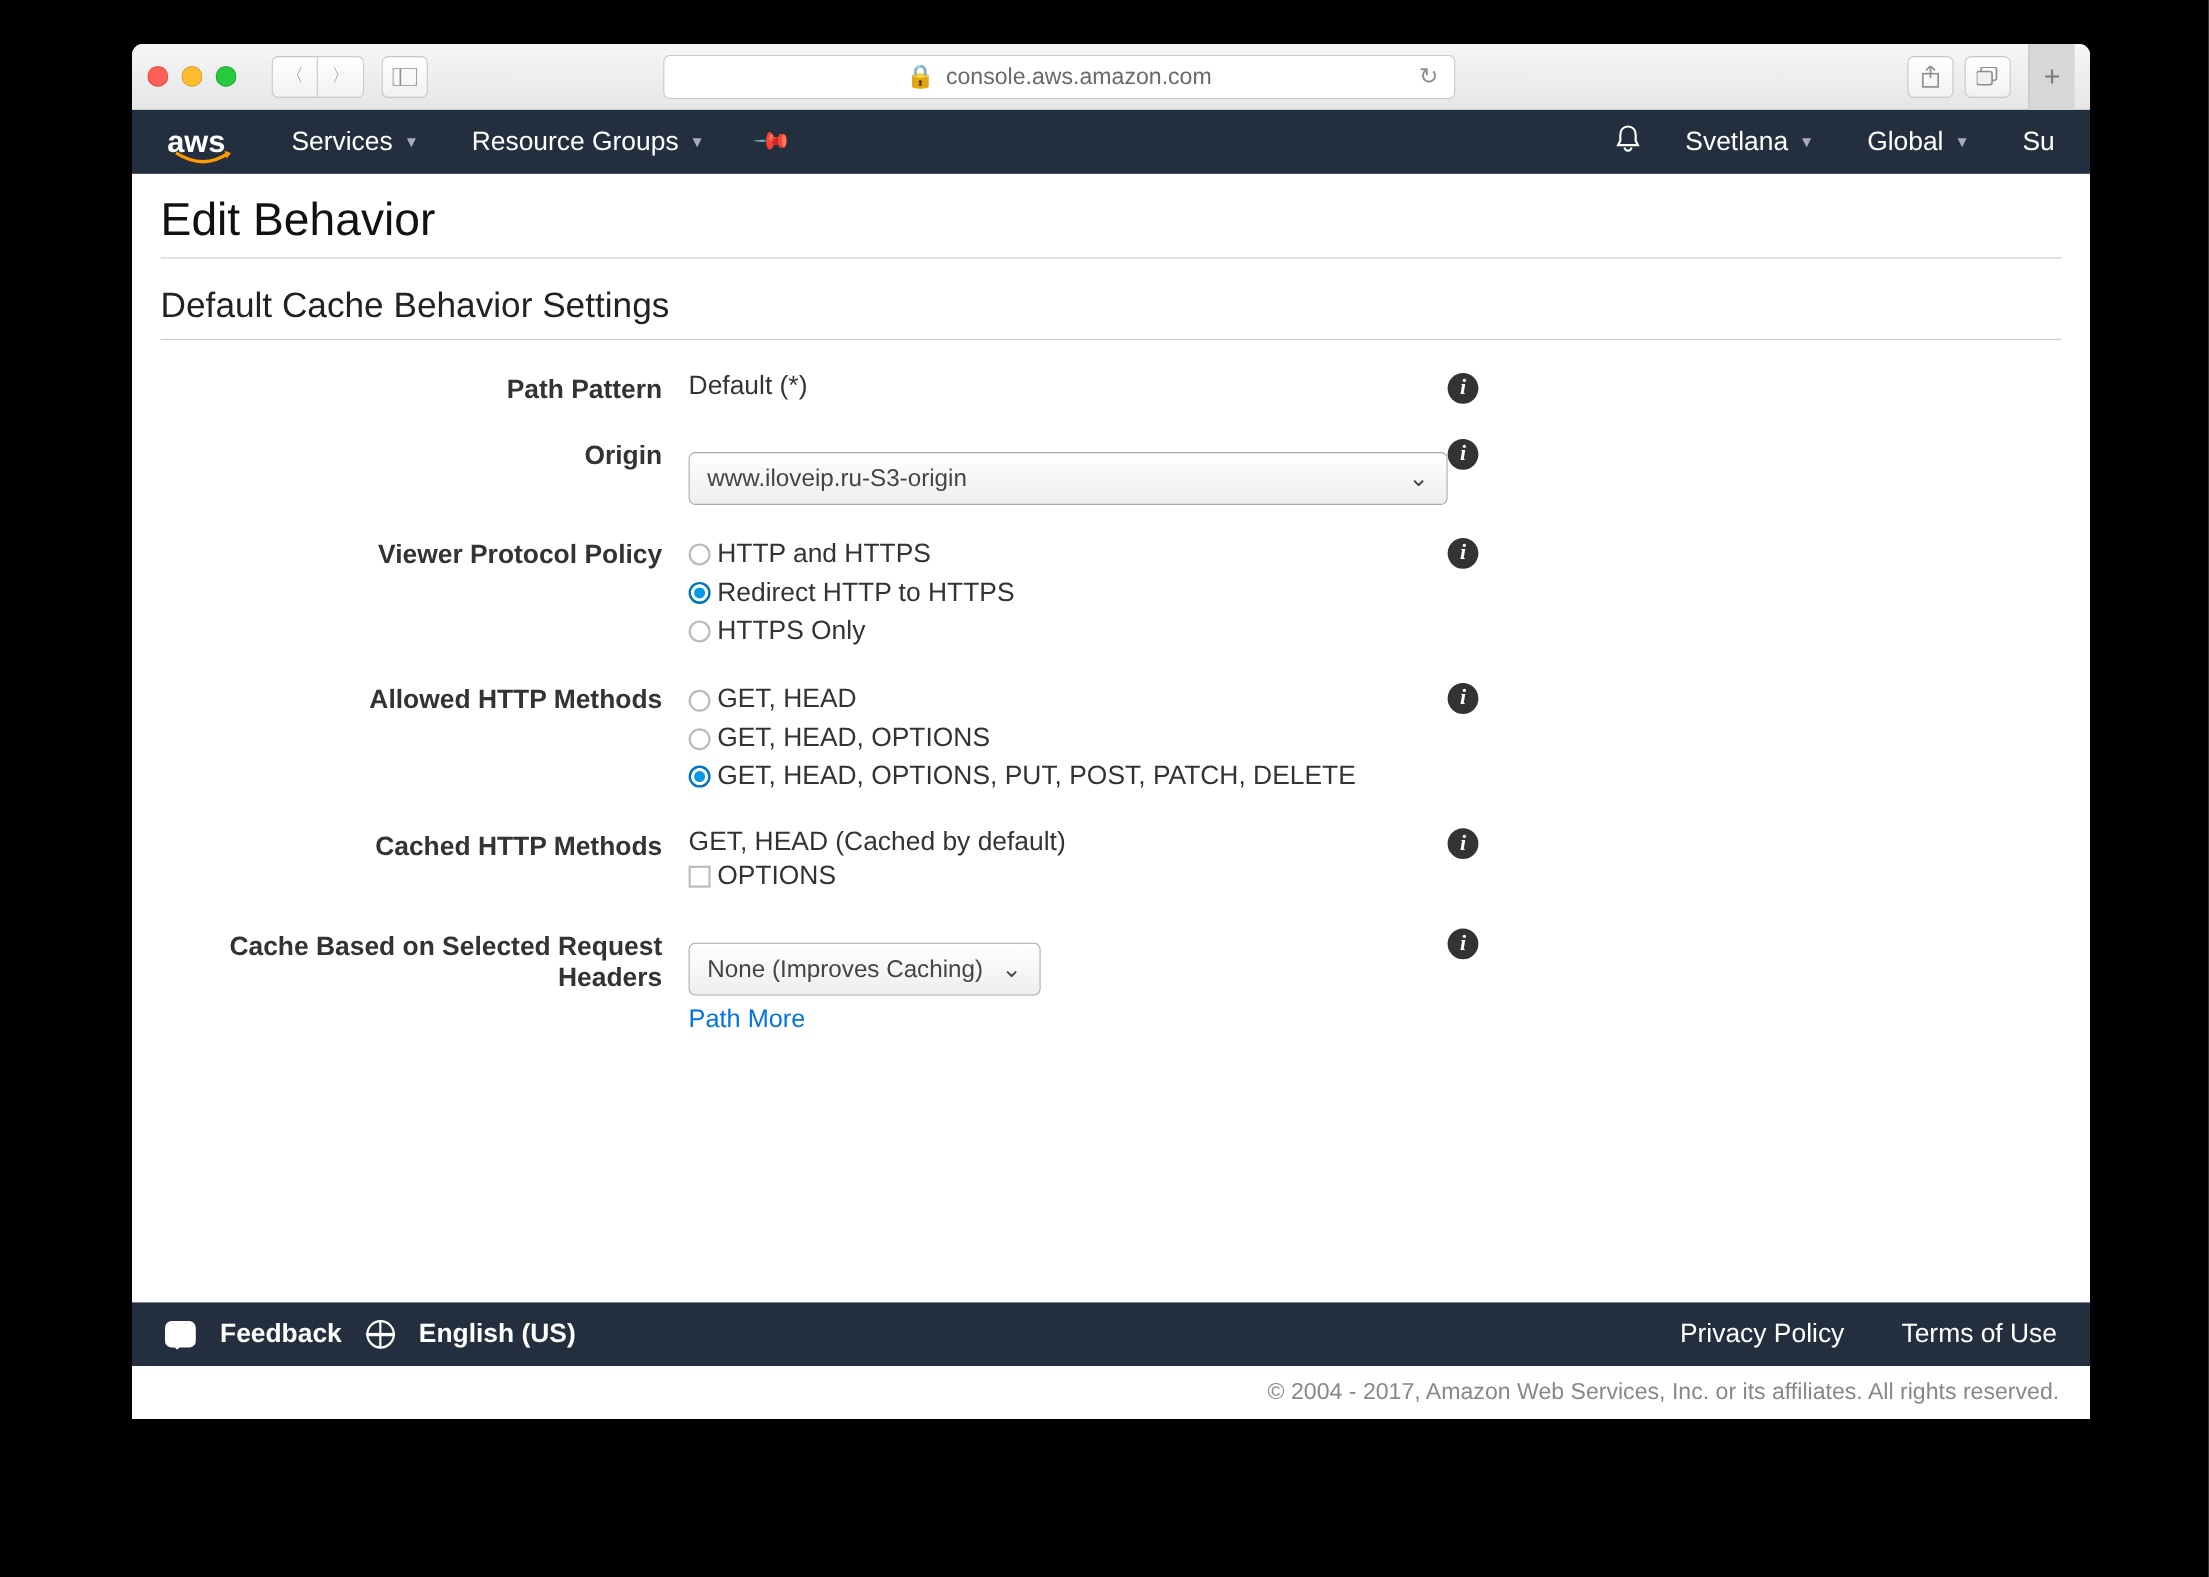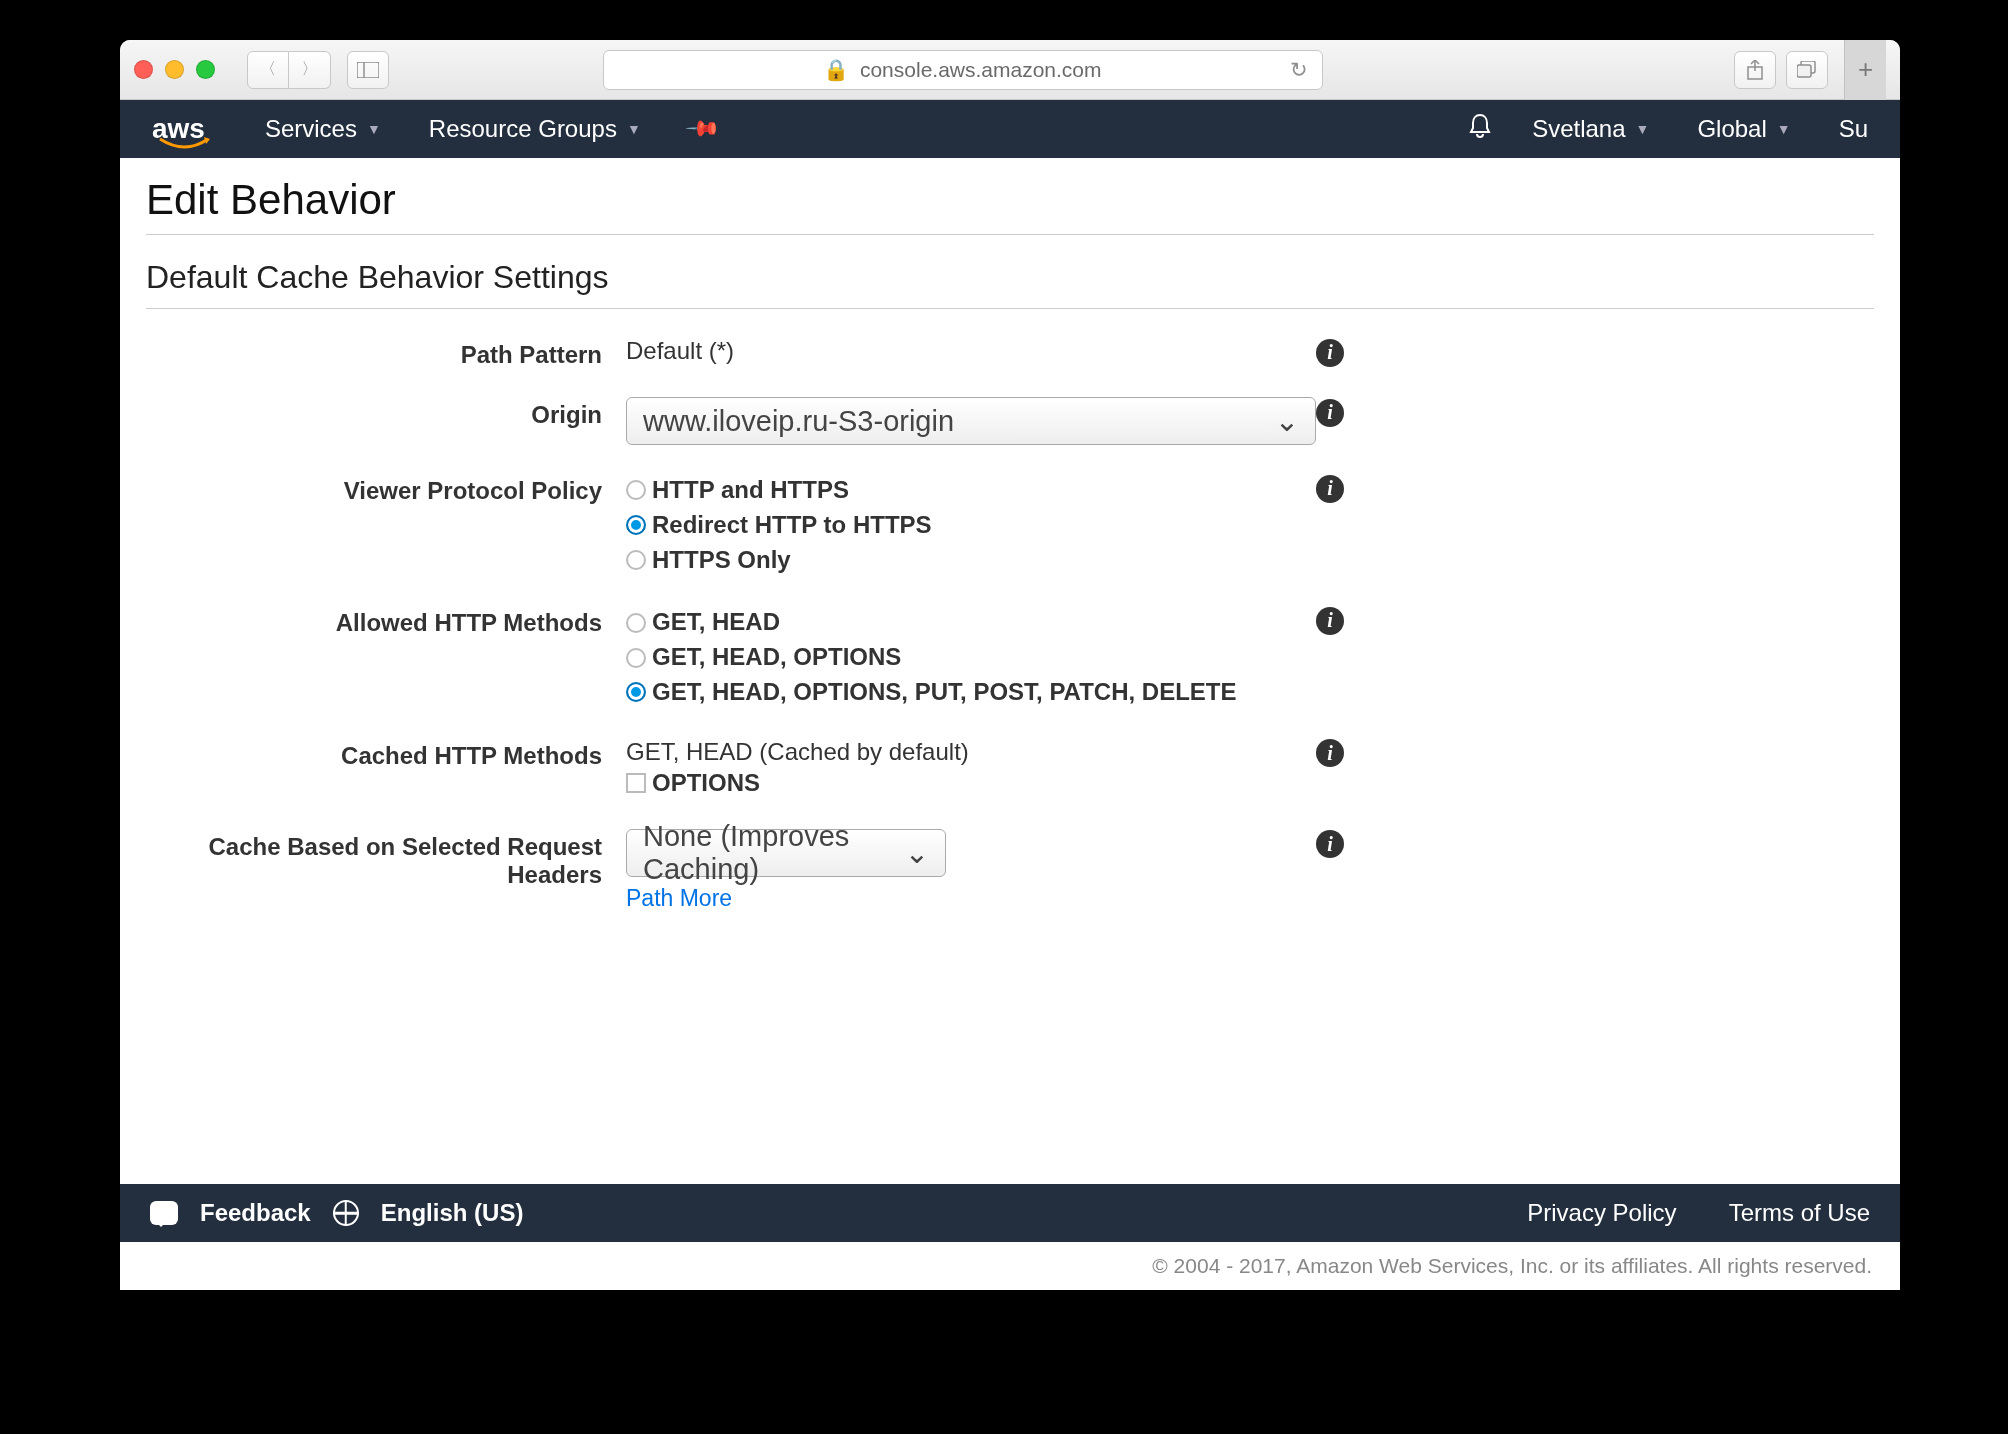--- a/index.html
+++ b/index.html
@@ -30,23 +30,23 @@
   .bell { font-size: 24px; margin-right: 40px; }
   
   .content { padding: 18px 26px 0 26px; height: calc(100% - 60px - 58px - 58px - 48px); overflow: hidden; }
   h1 { font-size: 42px; font-weight: 400; color: #111; border-bottom: 1px solid #ccc; padding-bottom: 10px; margin-bottom: 24px; }
   h2 { font-size: 32px; font-weight: 400; color: #222; border-bottom: 1px solid #ccc; padding-bottom: 12px; margin-bottom: 28px; }
   .row { display: flex; align-items: flex-start; margin-bottom: 28px; font-size: 24px; color: #333; }
   .lbl { width: 480px; text-align: right; padding-right: 24px; font-weight: 700; color: #333; padding-top: 4px; }
   .val { width: 690px; }
   .info { width: 40px; }
   .info-icon { width: 28px; height: 28px; border-radius: 50%; background: #333; color: #fff; display: inline-flex; align-items:center; justify-content:center; font-family: Georgia, serif; font-style: italic; font-weight: 700; font-size: 20px; }
-  .select { width: 100%; height: 48px; border: 1px solid #aaa; border-radius: 6px; background: linear-gradient(#fff,#eee); padding: 0 16px; display: flex; align-items: center; justify-content: space-between; font-size: 29px; color: #444; }
+  .select { width: 100%; height: 48px; border: 1px solid #aaa; border-radius: 6px; background: linear-gradient(#fff,#eee); padding: 0 16px; display: flex; align-items: center; justify-content: space-between; font-size: 22px; color: #444; margin-top: 14px; }
   .select.small { width: 320px; }
-  .radio-line, .check-line { display: flex; align-items: center; gap: 4px; font-size: 24px; color: #333; line-height: 1.45; font-weight: bold; }
+  .radio-line, .check-line { display: flex; align-items: center; gap: 4px; font-size: 24px; color: #333; line-height: 1.45; }
   .radio { width: 20px; height: 20px; border: 2px solid #bbb; border-radius: 50%; display: inline-block; margin-right: 2px; }
   .radio.sel { border-color: #0073bb; background: radial-gradient(circle, #0099e6 0 45%, #fff 50% 60%, #0099e6 60%); box-shadow: inset 0 0 0 3px #fff, inset 0 0 0 10px #0099e6; border: 2px solid #0073bb; }
   .radio.sel { background: #0099e6; box-shadow: inset 0 0 0 3px #fff; }
   .check { width: 20px; height: 20px; border: 2px solid #bbb; display: inline-block; margin-right: 2px; }
   .learn { color: #0073e6; font-size: 23px; margin-top: 8px; display: inline-block; }
   
   .footer-dark { height: 58px; background: #232f3e; display: flex; align-items: center; padding: 0 30px; color: #fff; font-size: 24px; gap: 22px; }
   .footer-dark .spacer { flex: 1; }
   .footer-light { height: 48px; background: #fff; display: flex; align-items: center; justify-content: flex-end; padding: 0 28px; color: #888; font-size: 21px; }
   .speech { width: 28px; height: 24px; background: #fff; border-radius: 6px; position: relative; }

